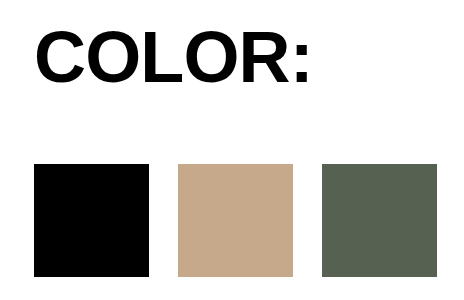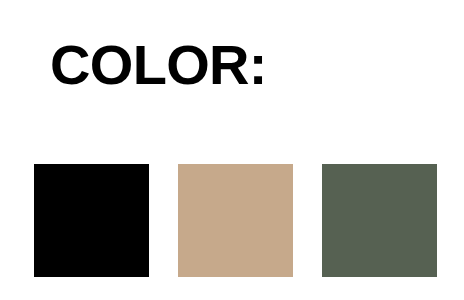--- a/index.html
+++ b/index.html
@@ -20,23 +20,23 @@
     left: 0;
     top: 0;
     width: 464px;
     height: 300px;
     background: #ffffff;
   }
   #palette-title {
     position: absolute;
     left: 34px;
     top: 21px;
-    margin: 16px;
+    margin: 0;
     font-family: "Liberation Sans", "DejaVu Sans", sans-serif;
-    font-size: 56px;
+    font-size: 72px;
     font-weight: bold;
     line-height: 1;
     letter-spacing: -0.012em;
     color: #000000;
     white-space: nowrap;
     -webkit-font-smoothing: antialiased;
   }
   #swatch-row {
     position: absolute;
     left: 34px;

